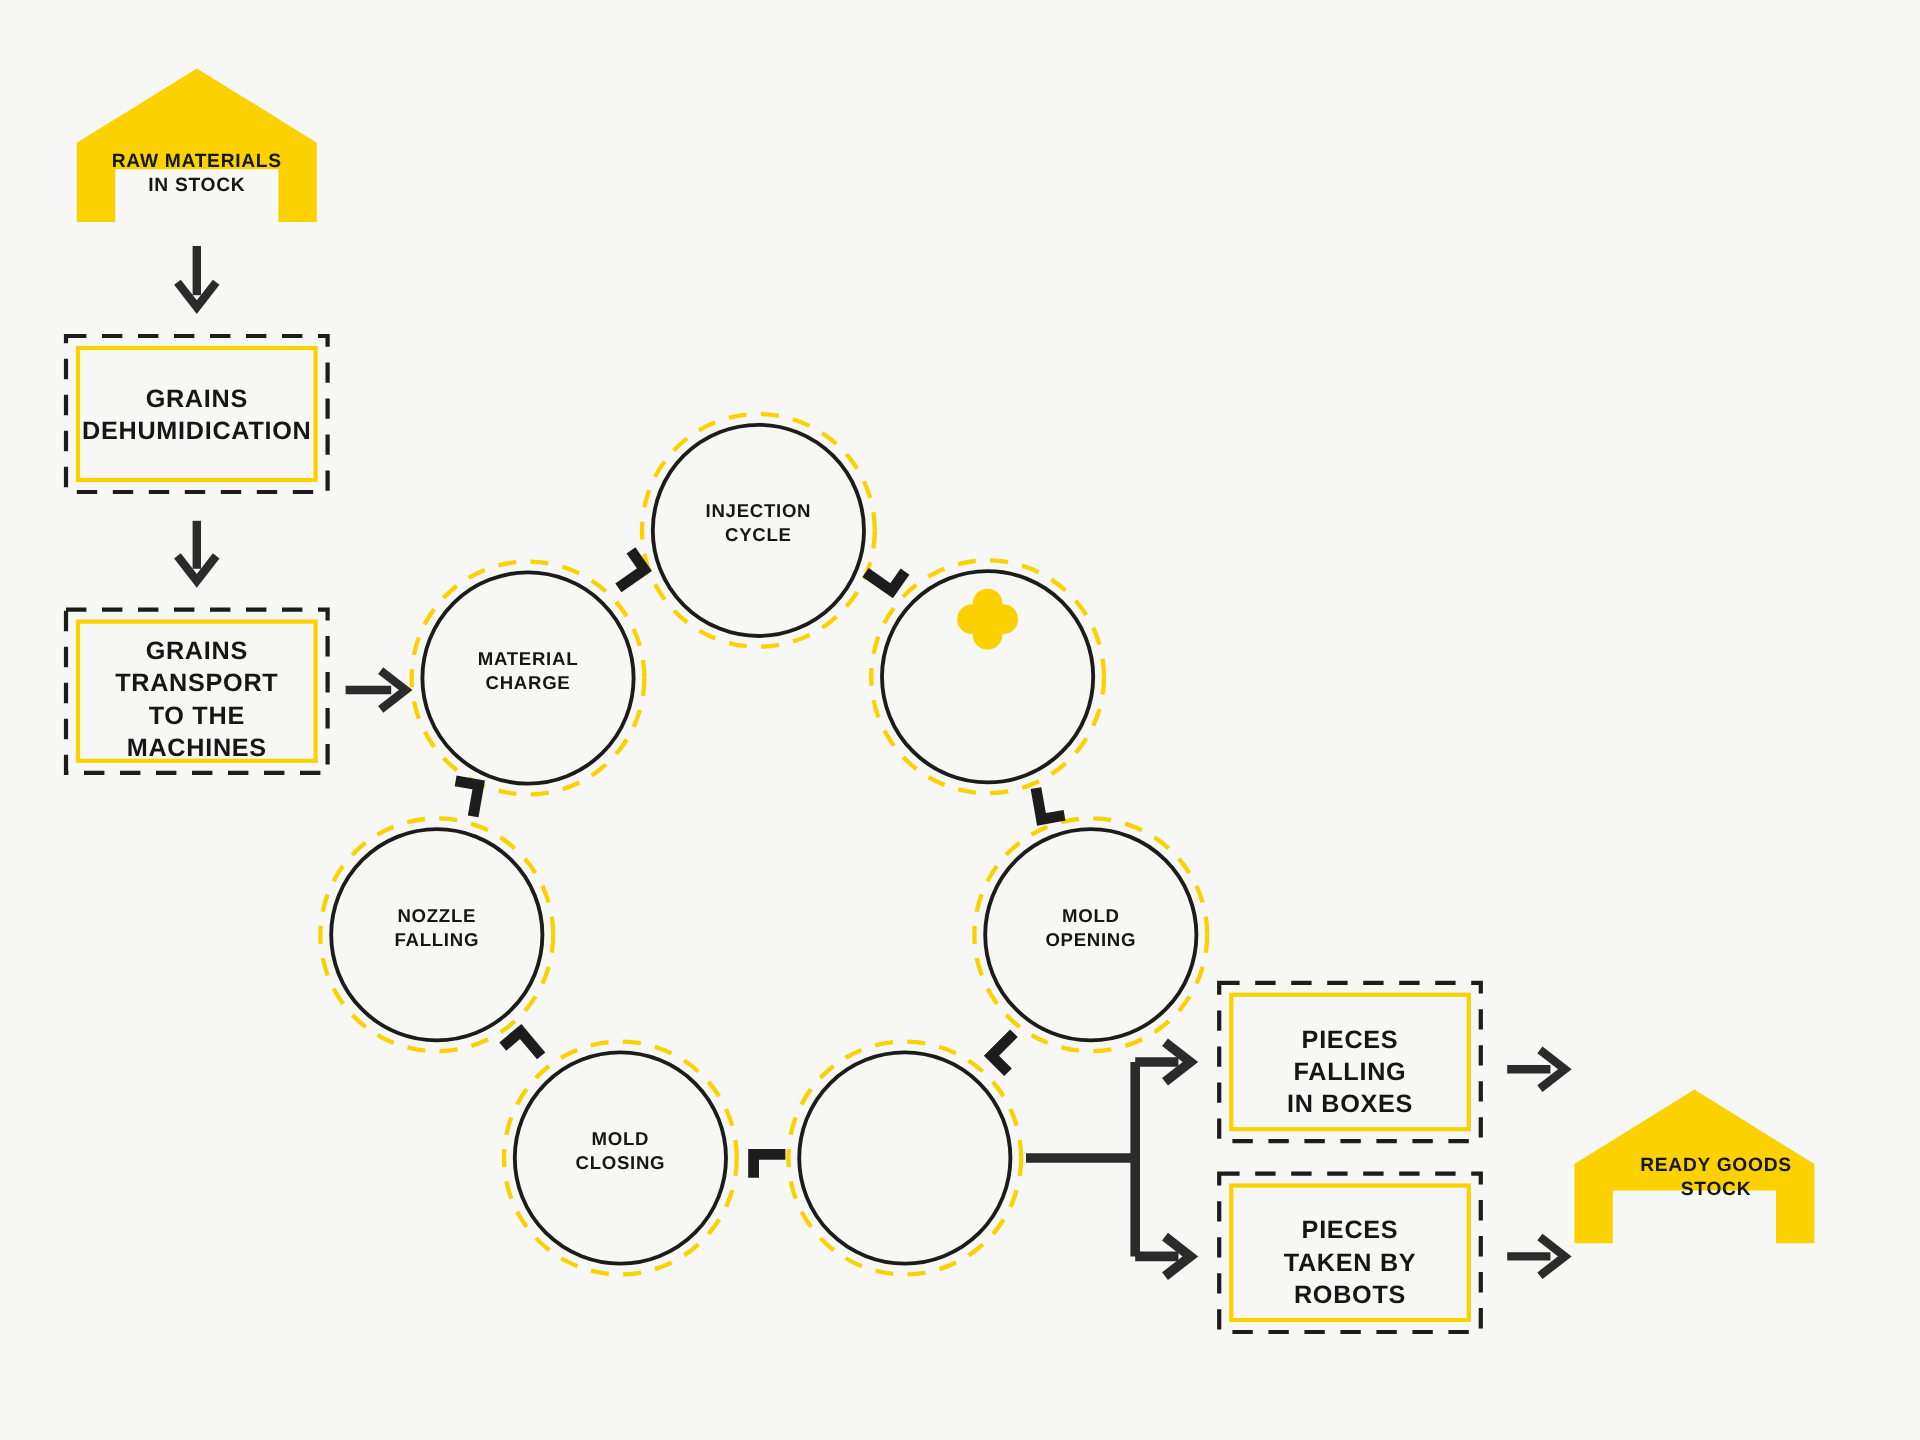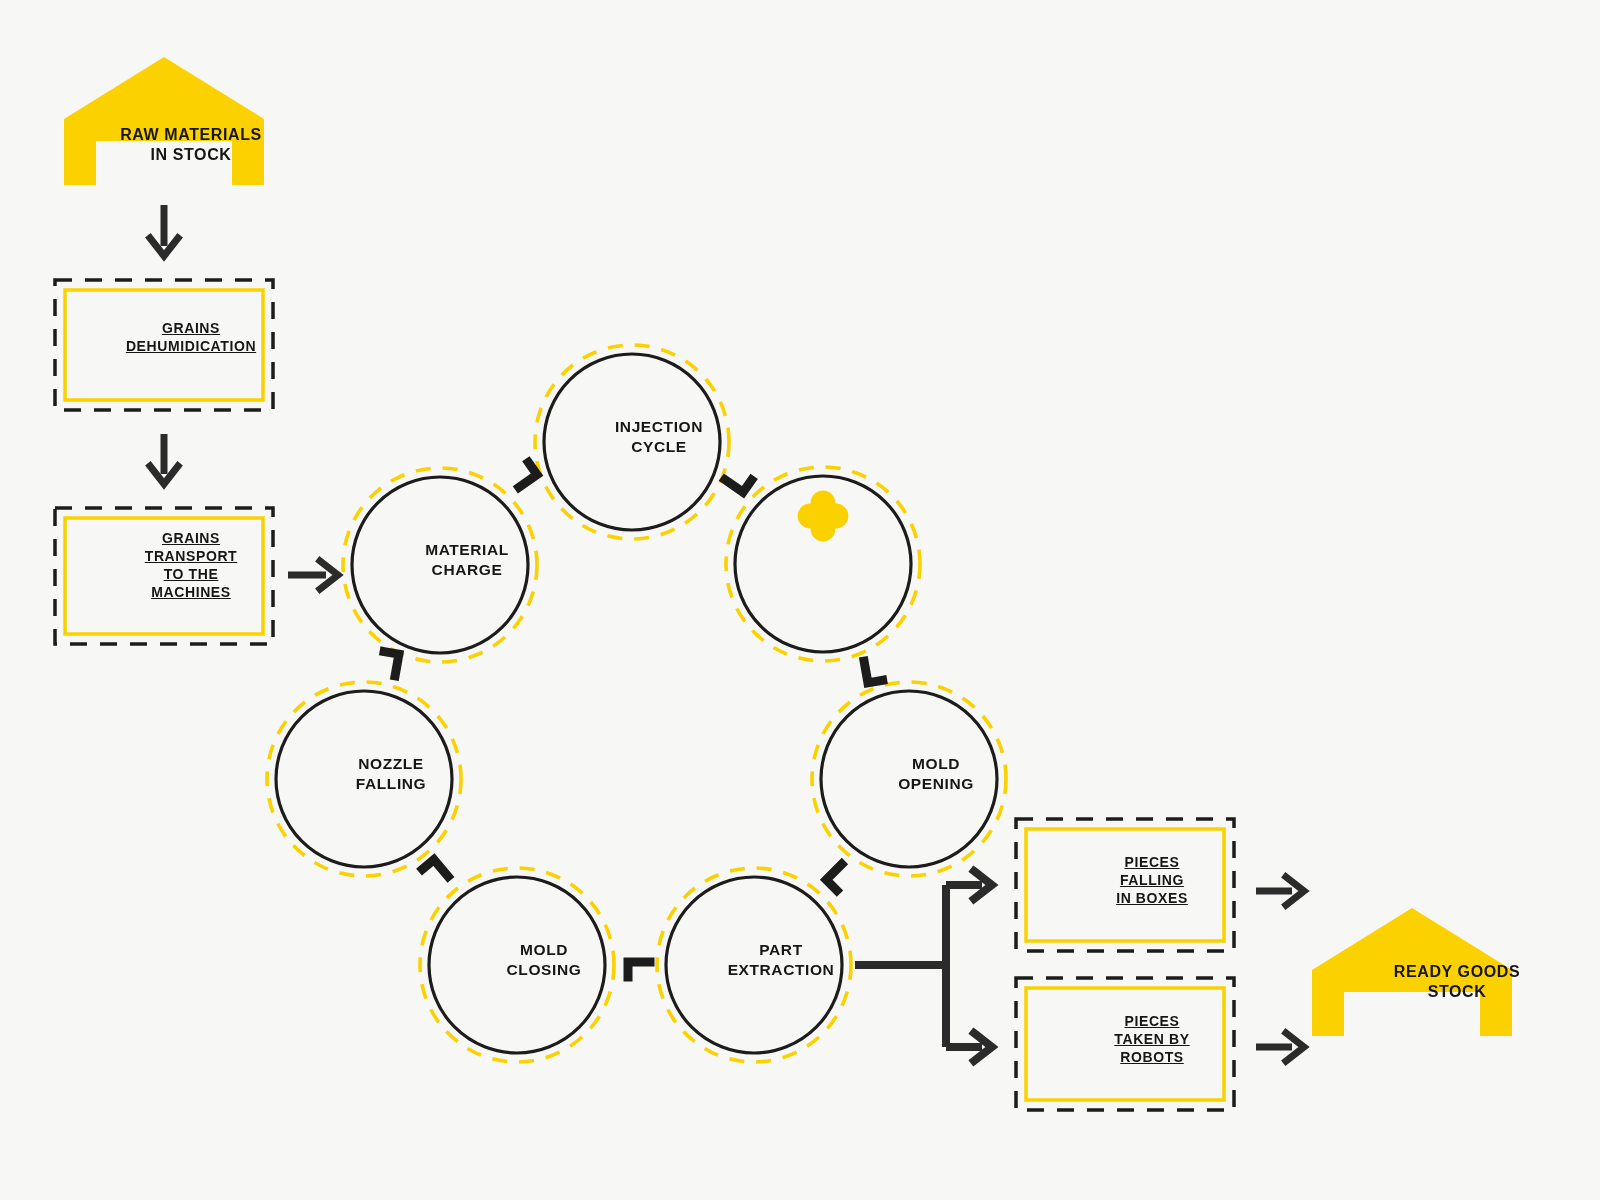--- a/index.html
+++ b/index.html
@@ -25,24 +25,23 @@
   .node-label {
     position: absolute;
     text-align: center;
     font-family: "Liberation Sans", sans-serif;
     font-weight: bold;
     color: #161616;
     letter-spacing: 0.6px;
     line-height: 1.28;
     white-space: pre-line;
     pointer-events: none;
-    padding-left: 27px;
   }
   .circle-label { font-size: 15.5px; }
-  .box-label    { font-size: 14px; text-decoration: underline; }
+  .box-label    { font-size: 21px; }
   .store-label  { font-size: 16px; }
 </style>
 </head>
 <body>
 
 <div id="stage">
 
   <svg class="layer" viewBox="0 0 1600 1200">
     <defs>
       <g id="warehouse-glyph">
@@ -187,22 +186,20 @@
   <div class="node-label circle-label" style="left:340px; top:540px; width:200px;">MATERIAL
 CHARGE</div>
 
   <div class="node-label circle-label" style="left:532px; top:417px; width:200px;">INJECTION
 CYCLE</div>
 
 
   <div class="node-label circle-label" style="left:809px; top:754px; width:200px;">MOLD
 OPENING</div>
 
-  <div class="node-label circle-label" style="left:654px; top:940px; width:200px;">PART
-EXTRACTION</div>
 
   <div class="node-label circle-label" style="left:417px; top:940px; width:200px;">MOLD
 CLOSING</div>
 
   <div class="node-label circle-label" style="left:264px; top:754px; width:200px;">NOZZLE
 FALLING</div>
 
 </div>
 
 </body></html>

